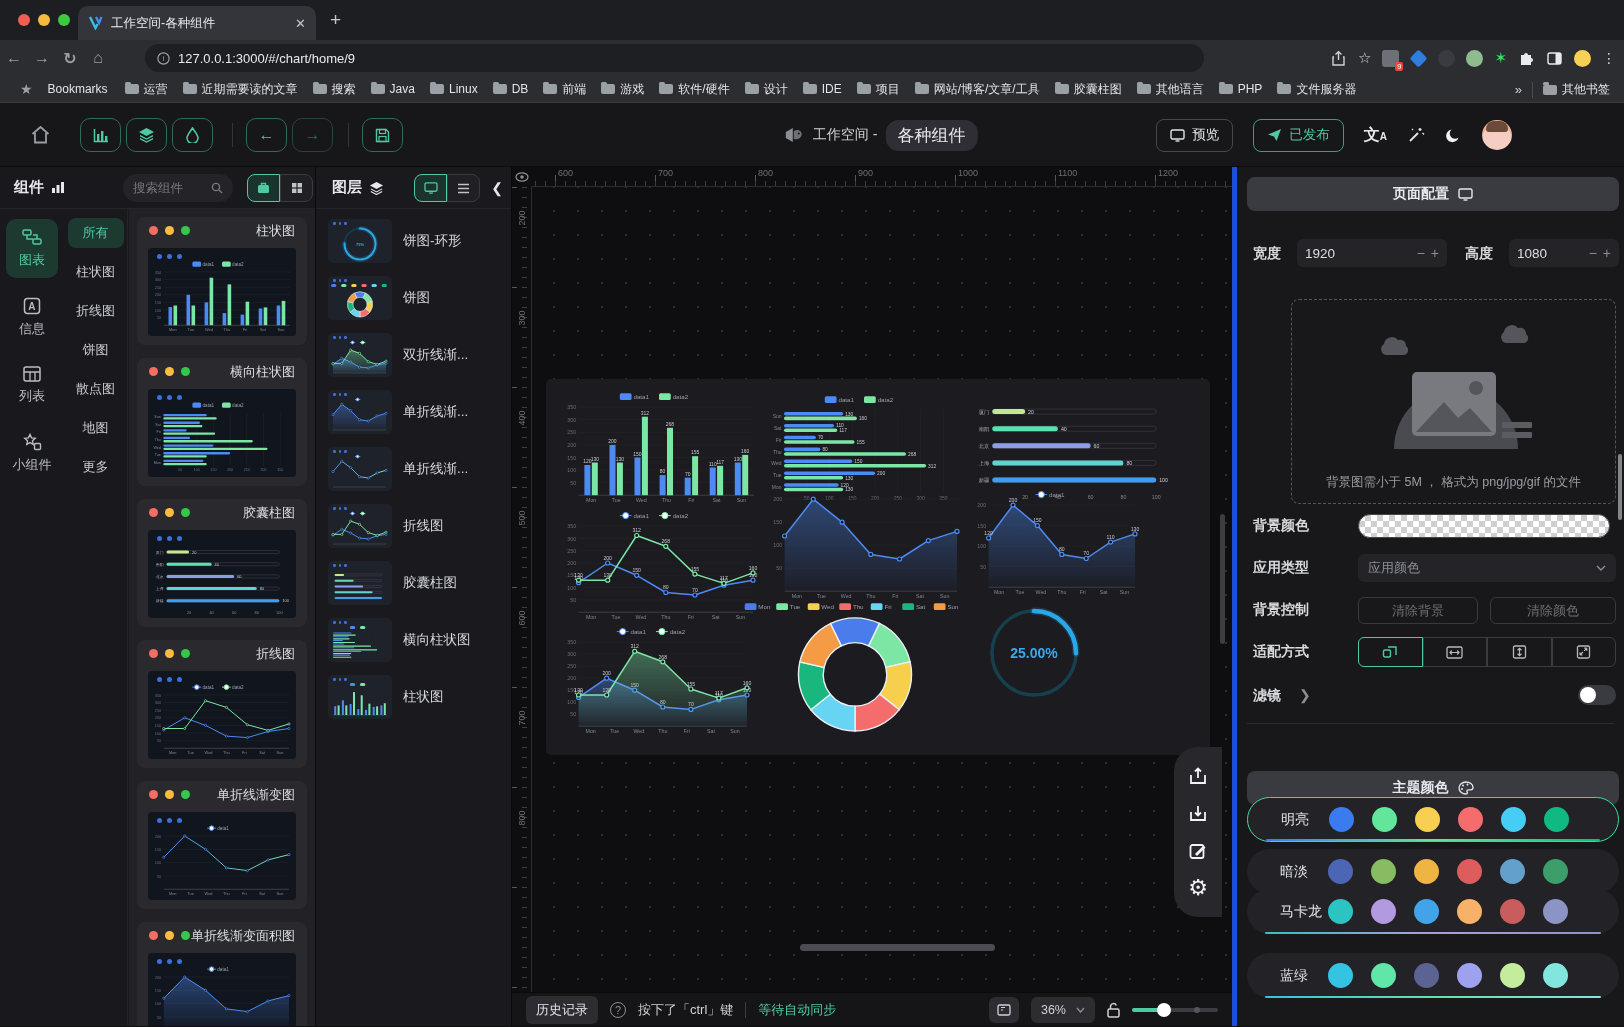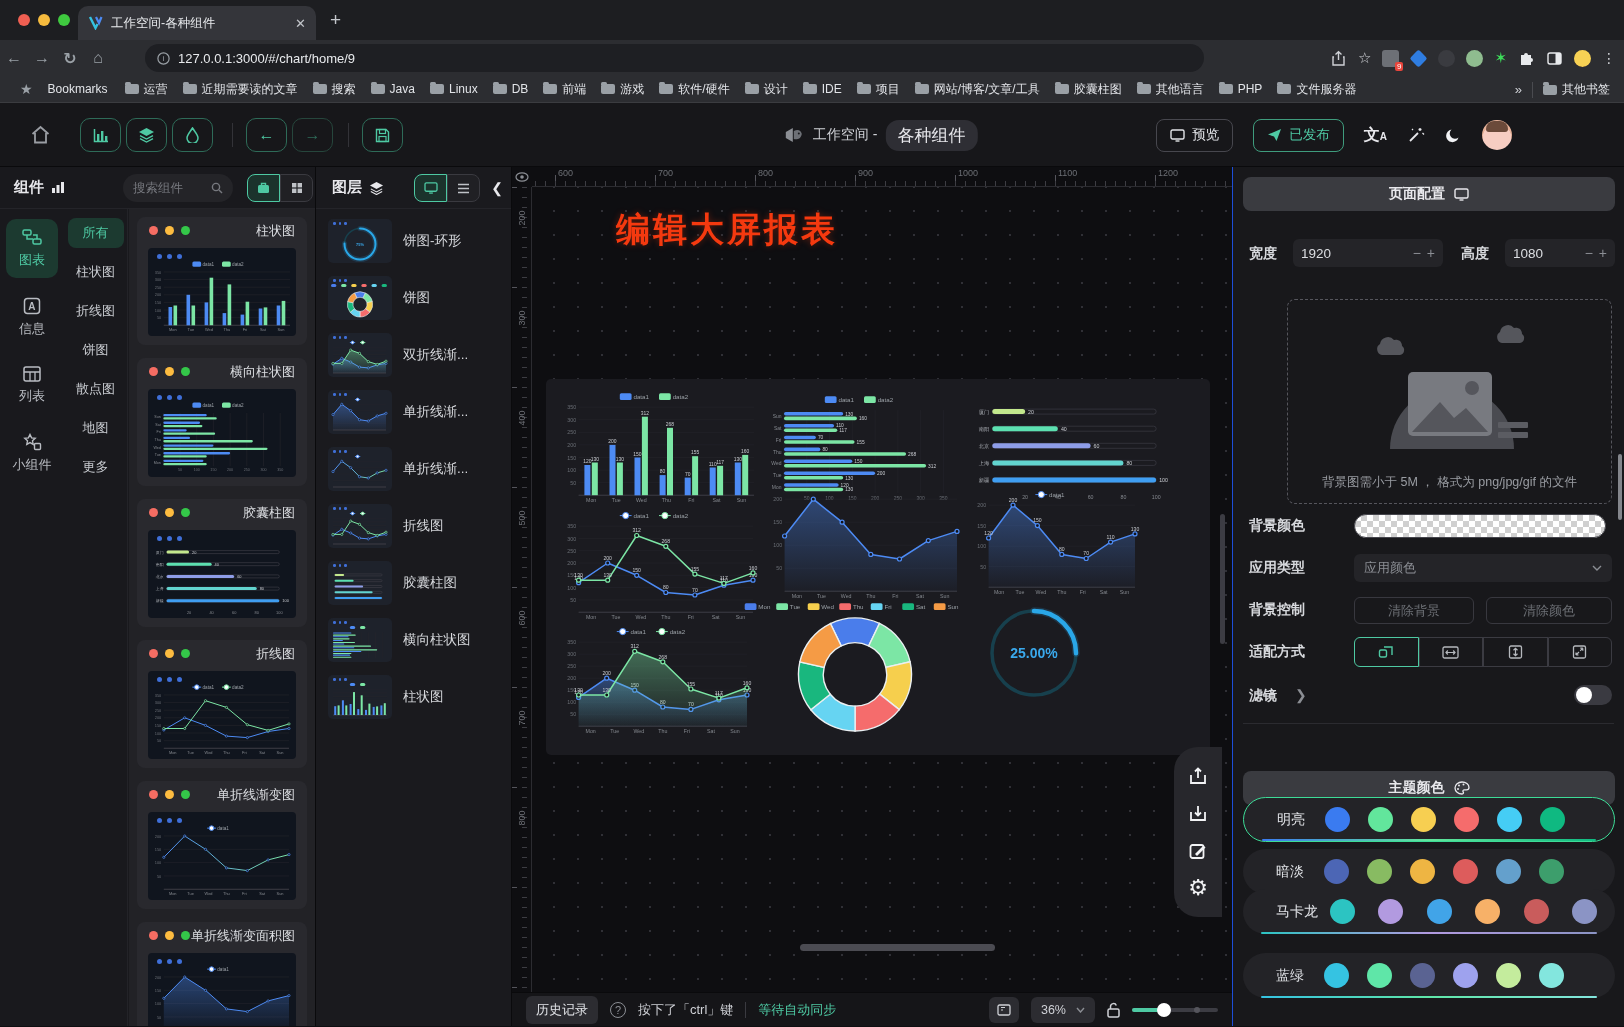--- a/index.html
+++ b/index.html
@@ -99,21 +99,21 @@
   .keyhint{color:#cfd1d6;font-size:13px;}
   .sync{color:#4ec9a3;font-size:13px;}
   .sdivider{width:1px;height:16px;background:#3a3a40;}
   .layoutbtn{background:#2c2c31;border-radius:6px;width:30px;height:26px;display:flex;align-items:center;justify-content:center;color:#cfd1d6;margin-left:auto;}
   .zoomsel{background:#2c2c31;border-radius:6px;height:26px;display:flex;align-items:center;gap:10px;padding:0 10px;color:#cfd1d6;font-size:12.5px;}
   .slider{position:relative;width:86px;height:4px;background:#3c3c43;border-radius:2px;}
   .slider .fill{position:absolute;left:0;top:0;height:4px;width:32px;background:#4ec9a3;border-radius:2px;}
   .slider .knob{position:absolute;left:25px;top:-5px;width:14px;height:14px;border-radius:50%;background:#fff;}
   .slider .mark{position:absolute;left:62px;top:-1px;width:6px;height:6px;border-radius:50%;background:#55555c;}
   
-  .config-panel{left:1232px;width:392px;background:#18181b;border-left:1px solid #1d4ed8;}
+  .config-panel{left:1232px;width:392px;background:#18181b;border-left:5px solid #1d4ed8;}
   .widebtn{position:absolute;left:10px;width:372px;height:34px;background:#3a3b40;border-radius:8px;color:#e8e8ec;font-size:14px;font-weight:bold;display:flex;align-items:center;justify-content:center;gap:9px;}
   .flabel{position:absolute;color:#d6d8dc;font-size:14px;font-weight:bold;}
   .numin{position:absolute;height:28px;background:#242428;border-radius:6px;display:flex;align-items:center;color:#dcdee2;font-size:13.5px;padding:0 8px;gap:6px;}
   .numin .val{flex:1;}
   .numin .pm{color:#8b8e94;font-size:14px;}
   .upload{position:absolute;left:54px;top:132px;width:325px;height:205px;border:1px dashed #55555c;border-radius:8px;}
   .upload .hint{position:absolute;left:0;right:0;bottom:12px;text-align:center;color:#9a9da3;font-size:12.5px;}
   .checker{position:absolute;left:121px;height:24px;width:252px;border-radius:12px;border:1px solid #44444b;background:#fff;background-image:linear-gradient(45deg,#cfcfcf 25%,transparent 25%,transparent 75%,#cfcfcf 75%),linear-gradient(45deg,#cfcfcf 25%,transparent 25%,transparent 75%,#cfcfcf 75%);background-size:12px 12px;background-position:0 0,6px 6px;}
   .selbox{position:absolute;left:121px;width:258px;height:28px;background:#242428;border-radius:6px;display:flex;align-items:center;padding:0 10px;color:#8b8e94;font-size:13px;justify-content:space-between;}
   .ghostbtn{position:absolute;height:27px;border:1px solid #38383f;border-radius:6px;color:#6d7076;font-size:13px;display:flex;align-items:center;justify-content:center;}
@@ -1131,21 +1131,20 @@
     <div class="vruler" id="vruler">
         <span style="top: 26px;">200</span>
         <span style="top: 126px;">300</span>
         <span style="top: 226px;">400</span>
         <span style="top: 326px;">500</span>
         <span style="top: 426px;">600</span>
         <span style="top: 526px;">700</span>
         <span style="top: 626px;">800</span>
       </div>
     <div class="viewport">
-      <div class="bigtitle">编辑大屏报表</div>
       <div class="dash">
         <div class="chart" style="left:14px;top:12px;width:198px;height:116px">
             <svg xmlns="http://www.w3.org/2000/svg" width="198" height="116" viewBox="0 0 198 116">
               <rect x="59.8" y="2.1699999999999995" width="11.78" height="6.820000000000001" rx="1.5" fill="#4d8bf4"></rect>
               <text x="73.44" y="7.936" font-size="6.2" fill="#9aa0a6">data1</text>
               <rect x="99" y="2.1699999999999995" width="11.78" height="6.820000000000001" rx="1.5" fill="#7ce6a5"></rect>
               <text x="112.64" y="7.936" font-size="6.2" fill="#9aa0a6">data2</text>
               <line x1="18.6" y1="104.22" x2="194" y2="104.22" stroke="#25252b" stroke-width="0.6"></line>
               <text x="16.1" y="106.39" font-size="5.27" fill="#6a6e75" text-anchor="end"></text>
               <line x1="18.6" y1="91.63428571428572" x2="194" y2="91.63428571428572" stroke="#25252b" stroke-width="0.6"></line>
@@ -1698,21 +1697,21 @@
         <div class="themerow" style="top: 682px;">
           <span class="tname">暗淡</span>
           <span class="dot" style="background:#4c66b5"></span>
           <span class="dot" style="background:#88bb62"></span>
           <span class="dot" style="background:#eeb543"></span>
           <span class="dot" style="background:#dd5c5c"></span>
           <span class="dot" style="background:#64a0cc"></span>
           <span class="dot" style="background:#3d9e6c"></span>
           <span class="grad" style="background:linear-gradient(90deg,#4c66b5,#88bb62,#3d9e6c)"></span>
         </div>
-        <div class="themerow" style="top: 722px; justify-content: space-between;">
+        <div class="themerow" style="top: 722px;">
           <span class="tname">马卡龙</span>
           <span class="dot" style="background:#2cc4c2"></span>
           <span class="dot" style="background:#b29ae0"></span>
           <span class="dot" style="background:#41a4e8"></span>
           <span class="dot" style="background:#f7b168"></span>
           <span class="dot" style="background:#c95c5c"></span>
           <span class="dot" style="background:#8b94c5"></span>
           <span class="grad" style="background:linear-gradient(90deg,#2cc4c2,#b29ae0,#8b94c5)"></span>
         </div>
         <div class="themerow" style="top: 786px;">

